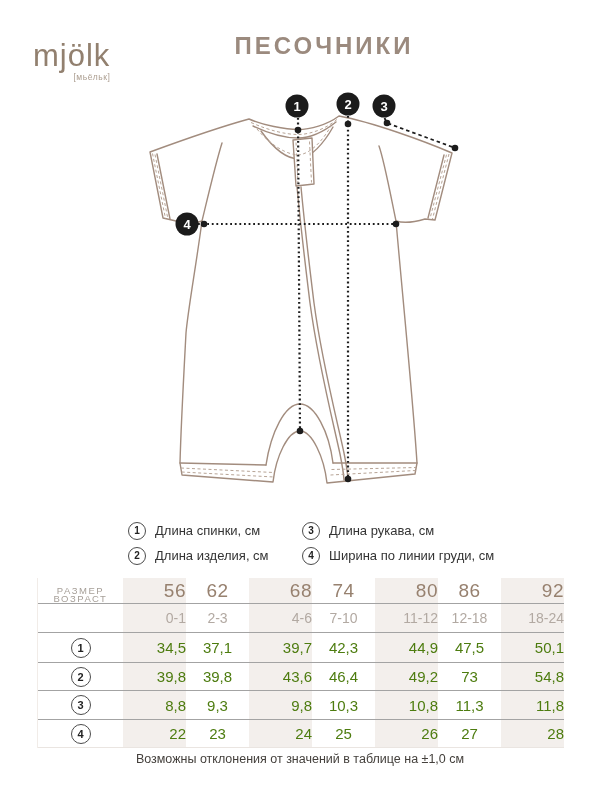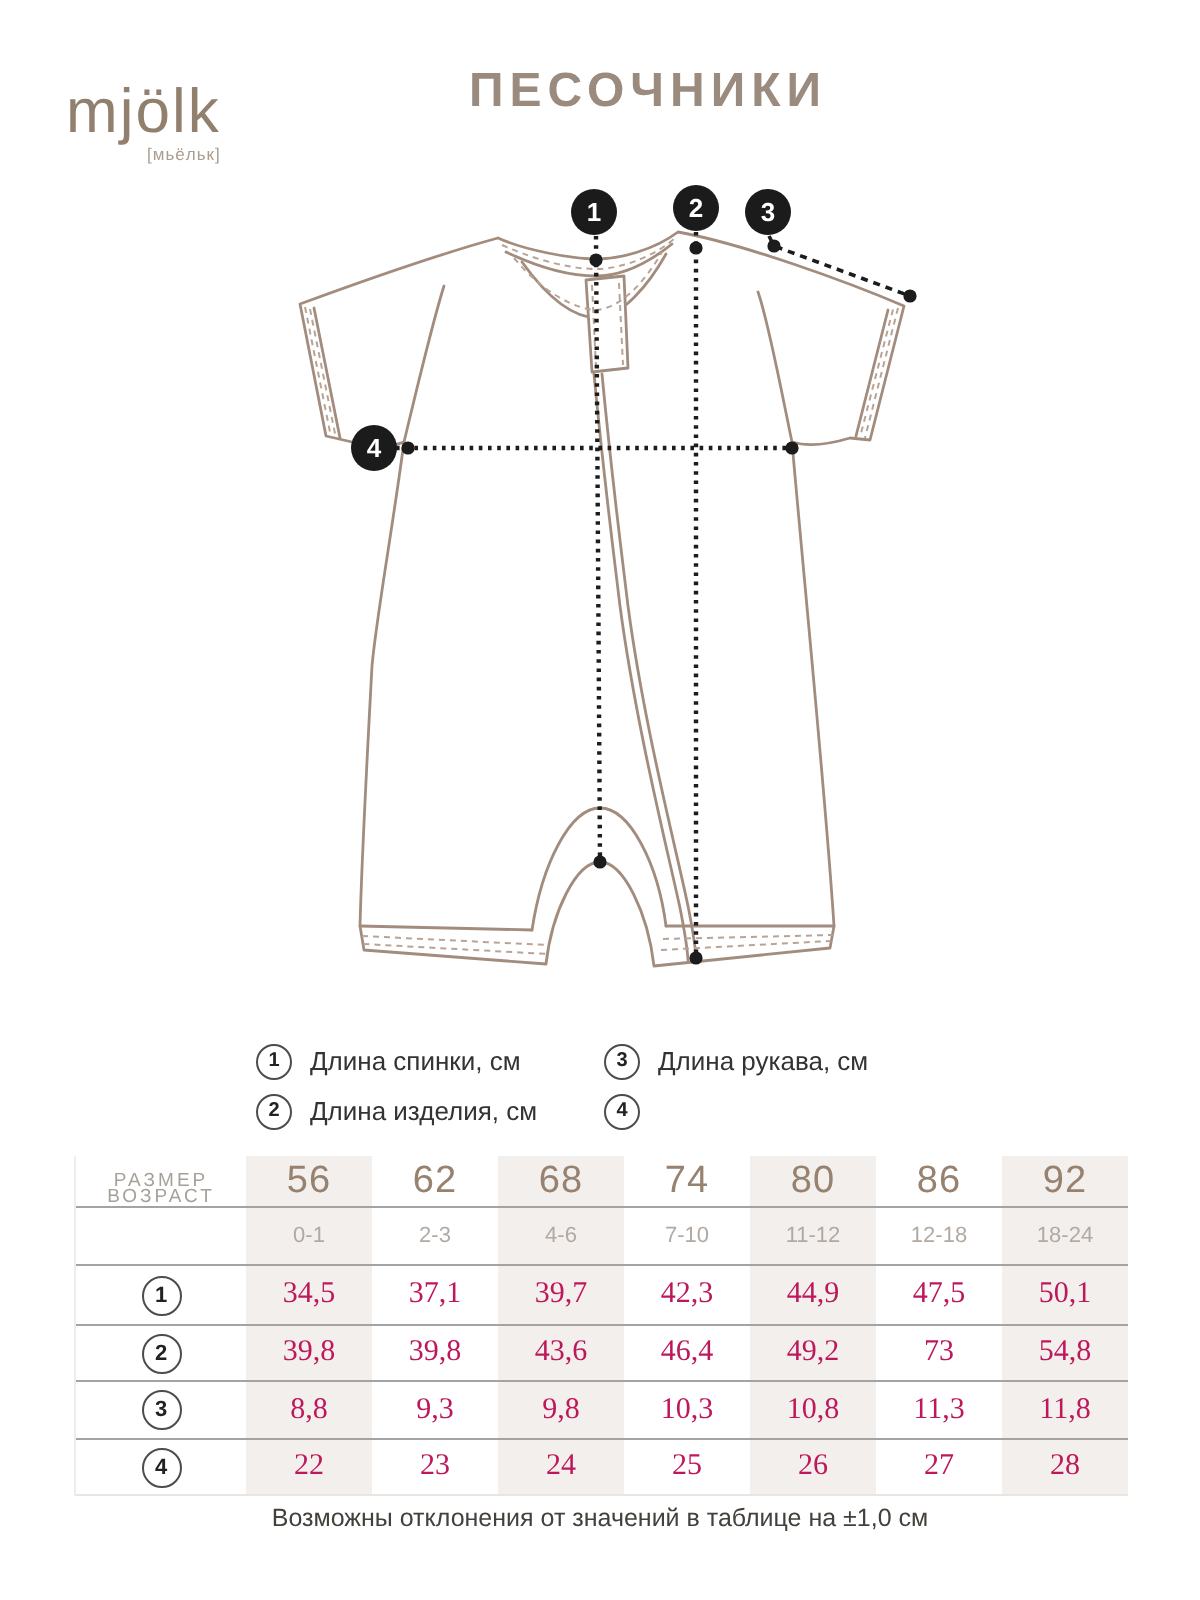--- a/index.html
+++ b/index.html
@@ -24,28 +24,28 @@
          display:flex;align-items:center;justify-content:center;
          font-size:10px;font-weight:700;color:#222;flex:0 0 auto;background:#fff;}
   .legend-label{font-size:13px;color:#333;white-space:nowrap;}
 
   
   .size-table{position:absolute;left:37px;top:578px;display:grid;
               grid-template-columns:85px repeat(7,63px);
               grid-template-rows:25px 29px 30px 28px 29px 29px;
               border-left:1px solid #f1ece8;}
   .t-cell{display:flex;flex-direction:column;align-items:center;justify-content:center;background:#fff;}
-  .t-cell.beige{background:#f3efec;}
+  .t-cell.beige{background:#f3efec;align-items:flex-end;}
   .t-cell.bt{border-top:1px solid #a3a3a3;}
   .t-cell.bb{border-bottom:1px solid #eae5e1;}
   .small-cap{font-size:9.5px;letter-spacing:1.5px;color:#a7a099;line-height:1.25;}
   .small-cap.sub{font-size:8.5px;letter-spacing:.8px;margin-top:28px;}
   .size-val span{font-size:19px;font-weight:500;letter-spacing:.5px;color:#97816f;}
-  .age-val span{font-size:11px;color:#b2a9a2;}
-  .data-val span{font-size:15px;font-weight:500;color:#be185d;font-family:Liberation Serif, serif;}
+  .age-val span{font-size:14px;color:#b2a9a2;}
+  .data-val span{font-size:15px;font-weight:500;color:#4d7c0f;}
   .t-badge{width:18px;height:18px;font-size:11px;}
 
   
   .footnote{position:absolute;left:0;top:752px;width:100%;text-align:center;
             font-size:12.5px;color:#44403c;}
 </style>
 </head>
 <body>
 
 <div class="page">
@@ -143,20 +143,21 @@
       <div class="legend-item">
         <span class="badge">3</span>
         <span class="legend-label">Длина рукава, см</span>
       </div>
       <div class="legend-item">
         <span class="badge">2</span>
         <span class="legend-label">Длина изделия, см</span>
       </div>
       <div class="legend-item">
         <span class="badge">4</span>
+        <span class="legend-label">Ширина по линии груди, см</span>
       </div>
     </div>
 
   <div class="size-table">
       <div class="t-cell lbl">
         <span class="small-cap">РАЗМЕР</span>
       </div>
       <div class="t-cell size-val beige">
         <span>56</span>
       </div>

